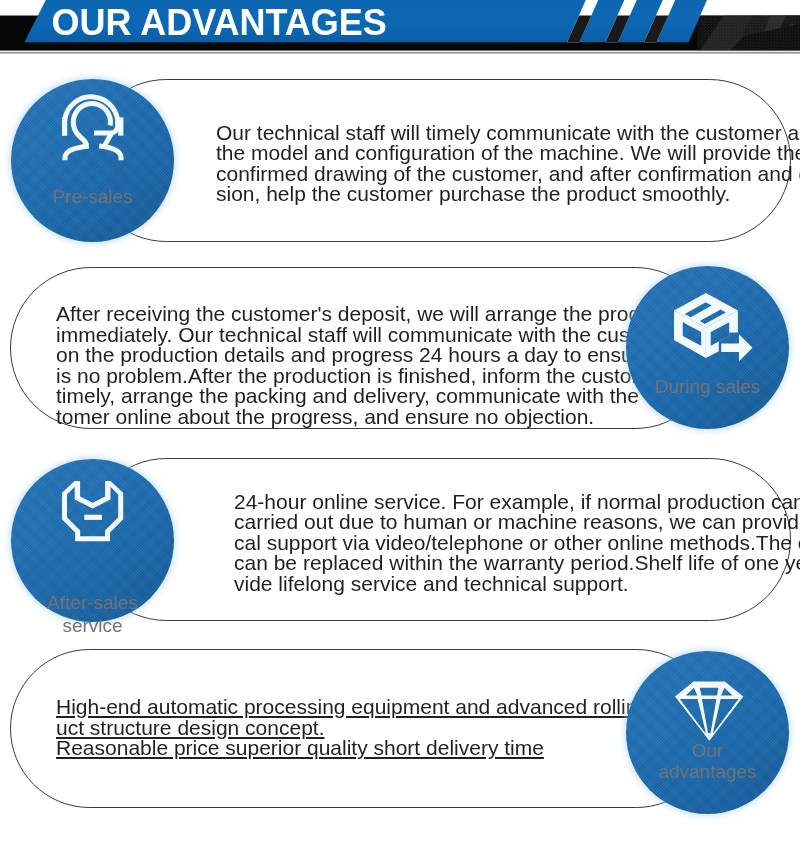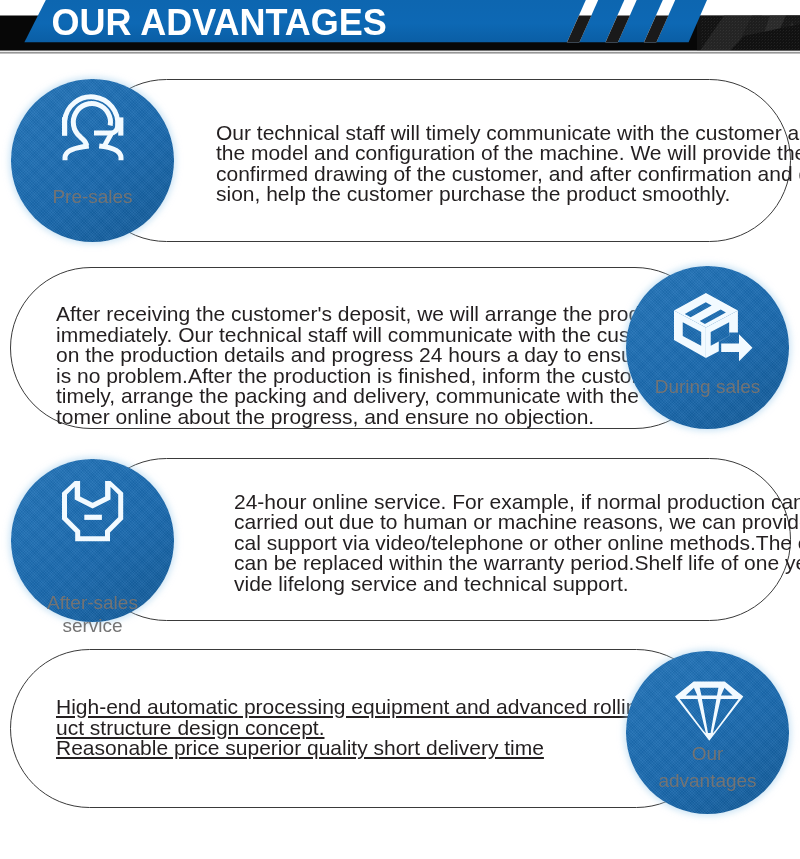--- a/index.html
+++ b/index.html
@@ -154,17 +154,17 @@
     <div class="body" style="left:56px;top:697px;text-decoration:underline;">High-end automatic processing equipment and advanced rolling prod-
 uct structure design concept.
 Reasonable price superior quality short delivery time</div>
     <div class="circle" style="left:626px;top:651px;width:163px;height:163px;">
       <div class="ico" style="left:48.7px;top:30px;">
         <svg width="69" height="61" viewBox="0 0 69 61" fill="#f2faff" stroke="none">
           <path fill-rule="evenodd" d="M18.6,0.6 L49.7,0.6 L68.3,15.5 L34.3,59.7 L0,15.6 Z M10.7,14.4 L18.9,6.7 L22.3,14.4 Z M24.7,6.7 L43.4,6.7 L42.0,14.4 L26.5,14.4 Z M46.0,14.4 L49.4,6.7 L57.6,14.4 Z M4.8,18.0 L22.6,18.0 L30.9,52.3 L28.3,49.5 Z M26.9,18.0 L41.4,18.0 L35.6,52.0 L33.0,52.0 Z M45.7,18.0 L63.5,18.0 L40.3,49.5 L37.8,52.3 Z"></path>
         </svg>
       </div>
     </div>
-    <div class="ctext" style="left:626px;top:740.3px;width:163px;line-height:27px;">Our
+    <div class="ctext" style="left:626px;top:740.3px;width:163px;line-height:21px;">Our
 advantages</div>
   </div>
 
 </div>
 
 </body></html>

